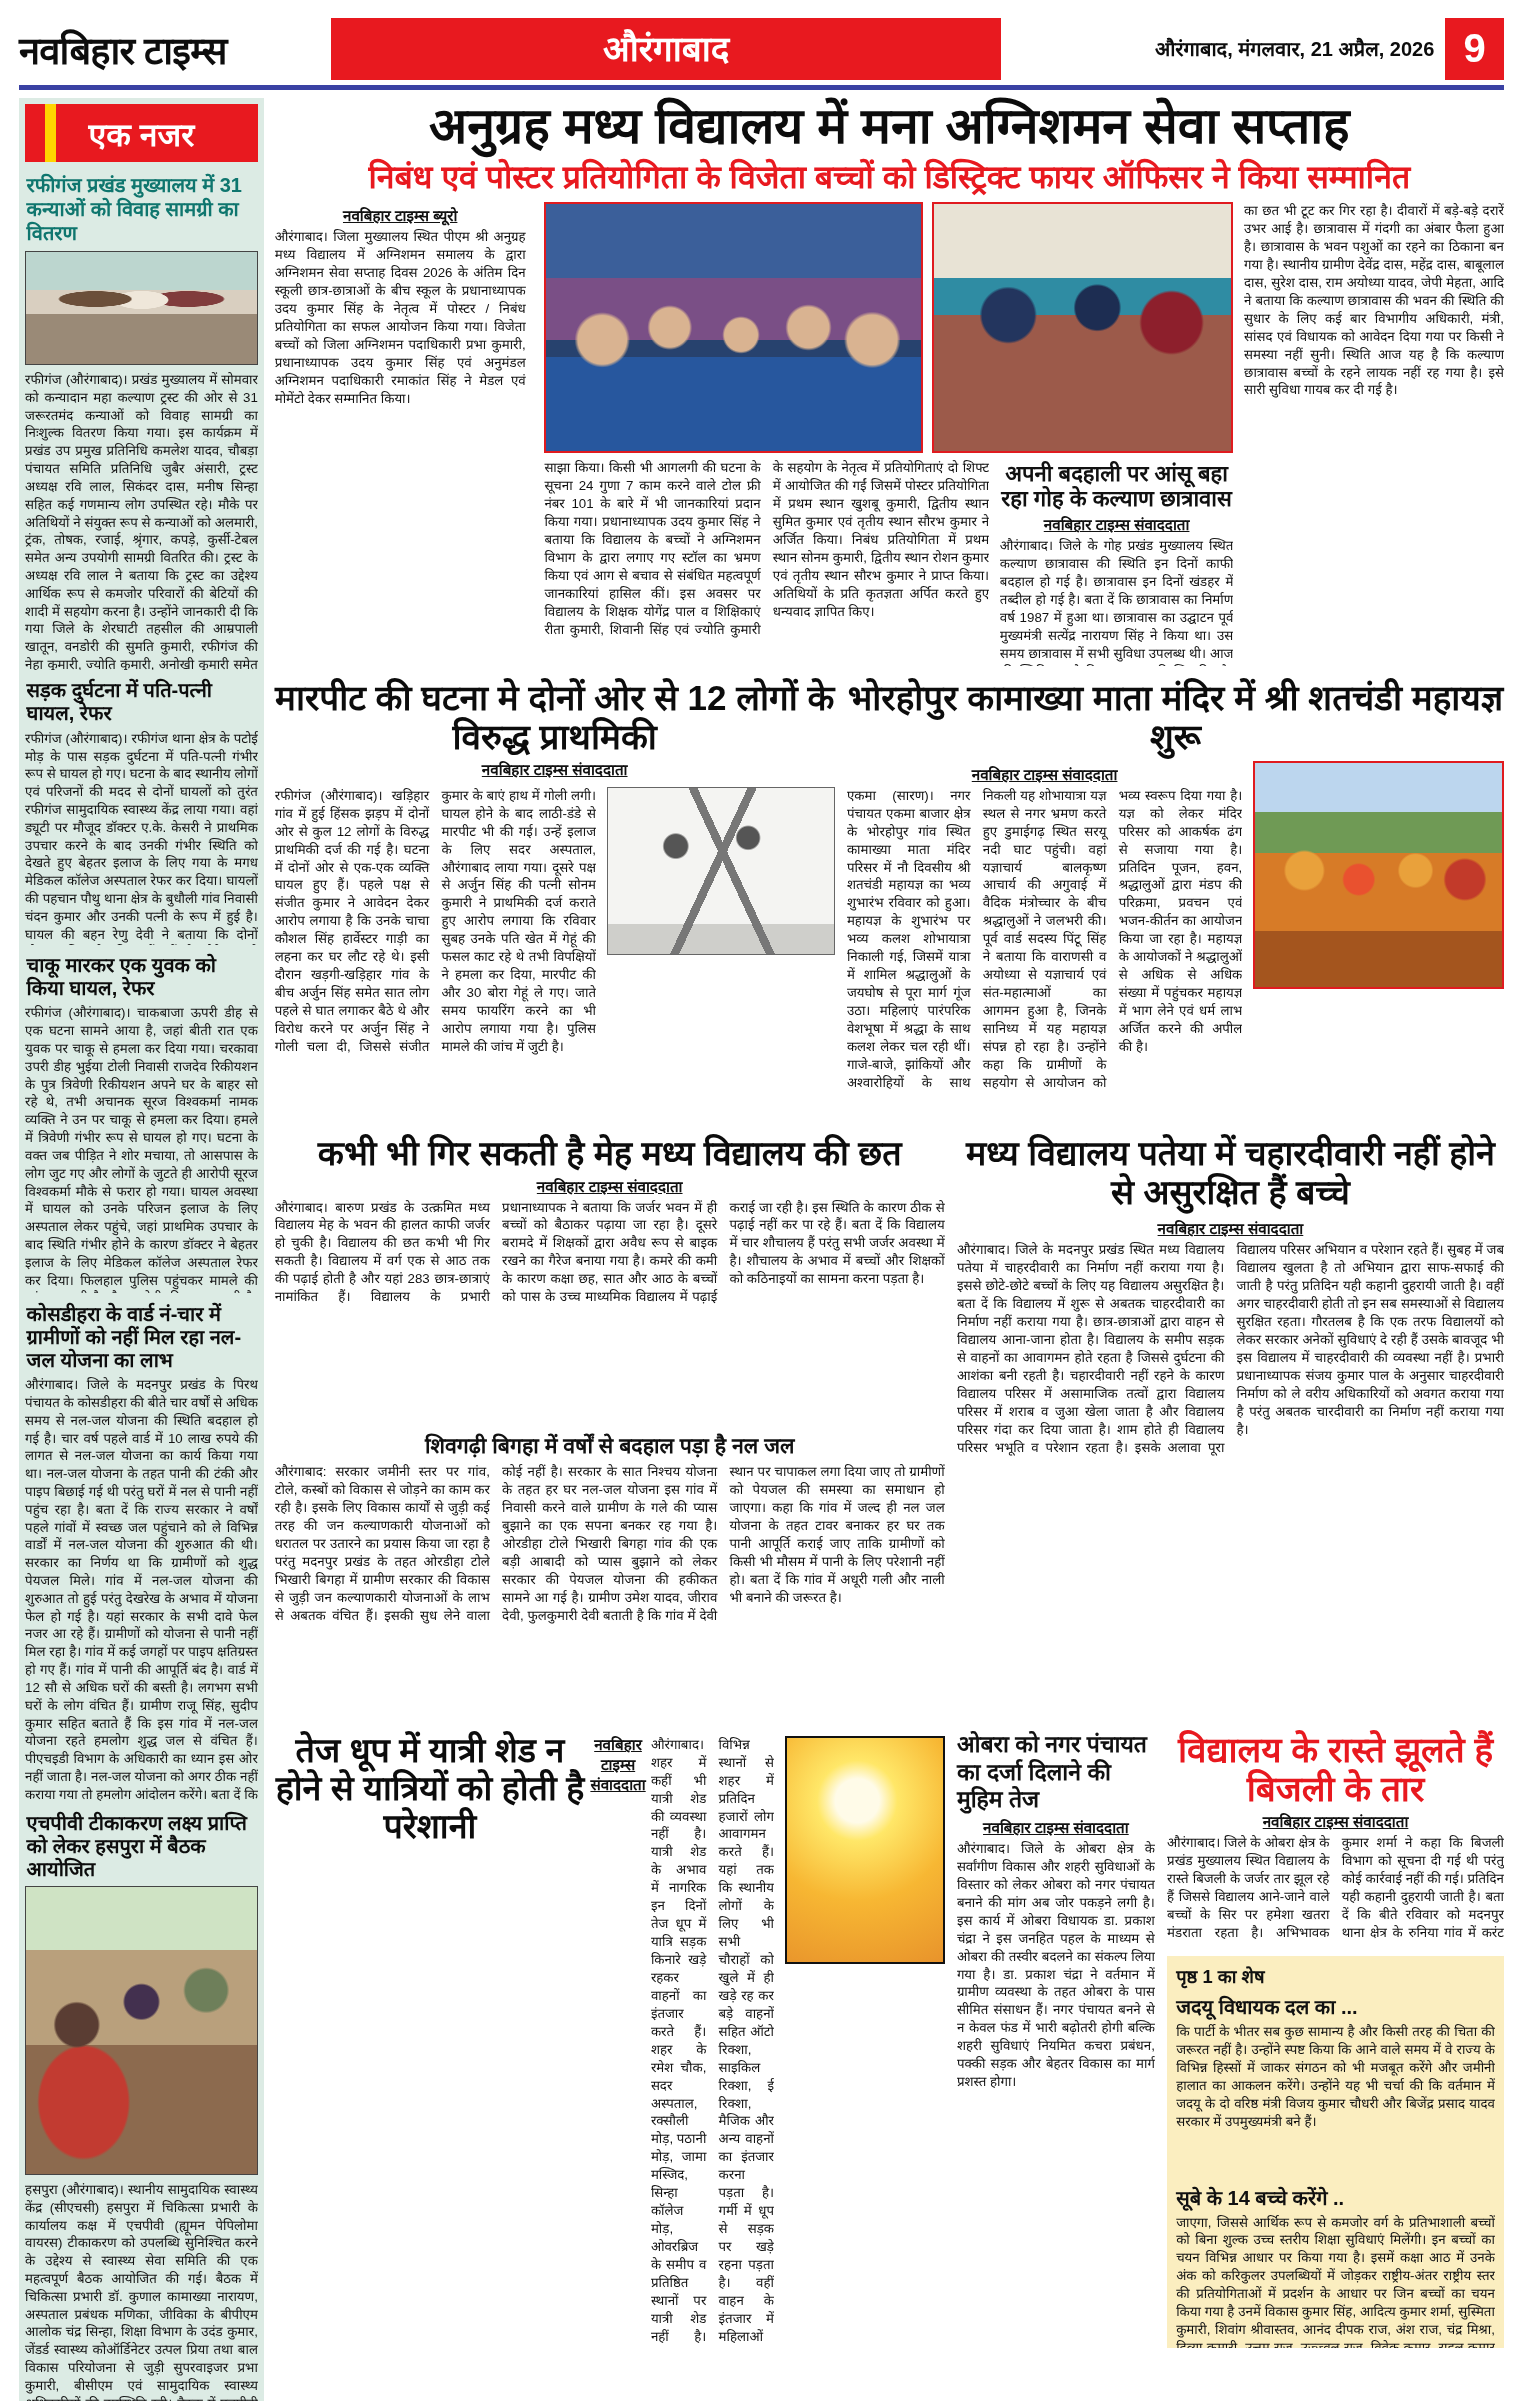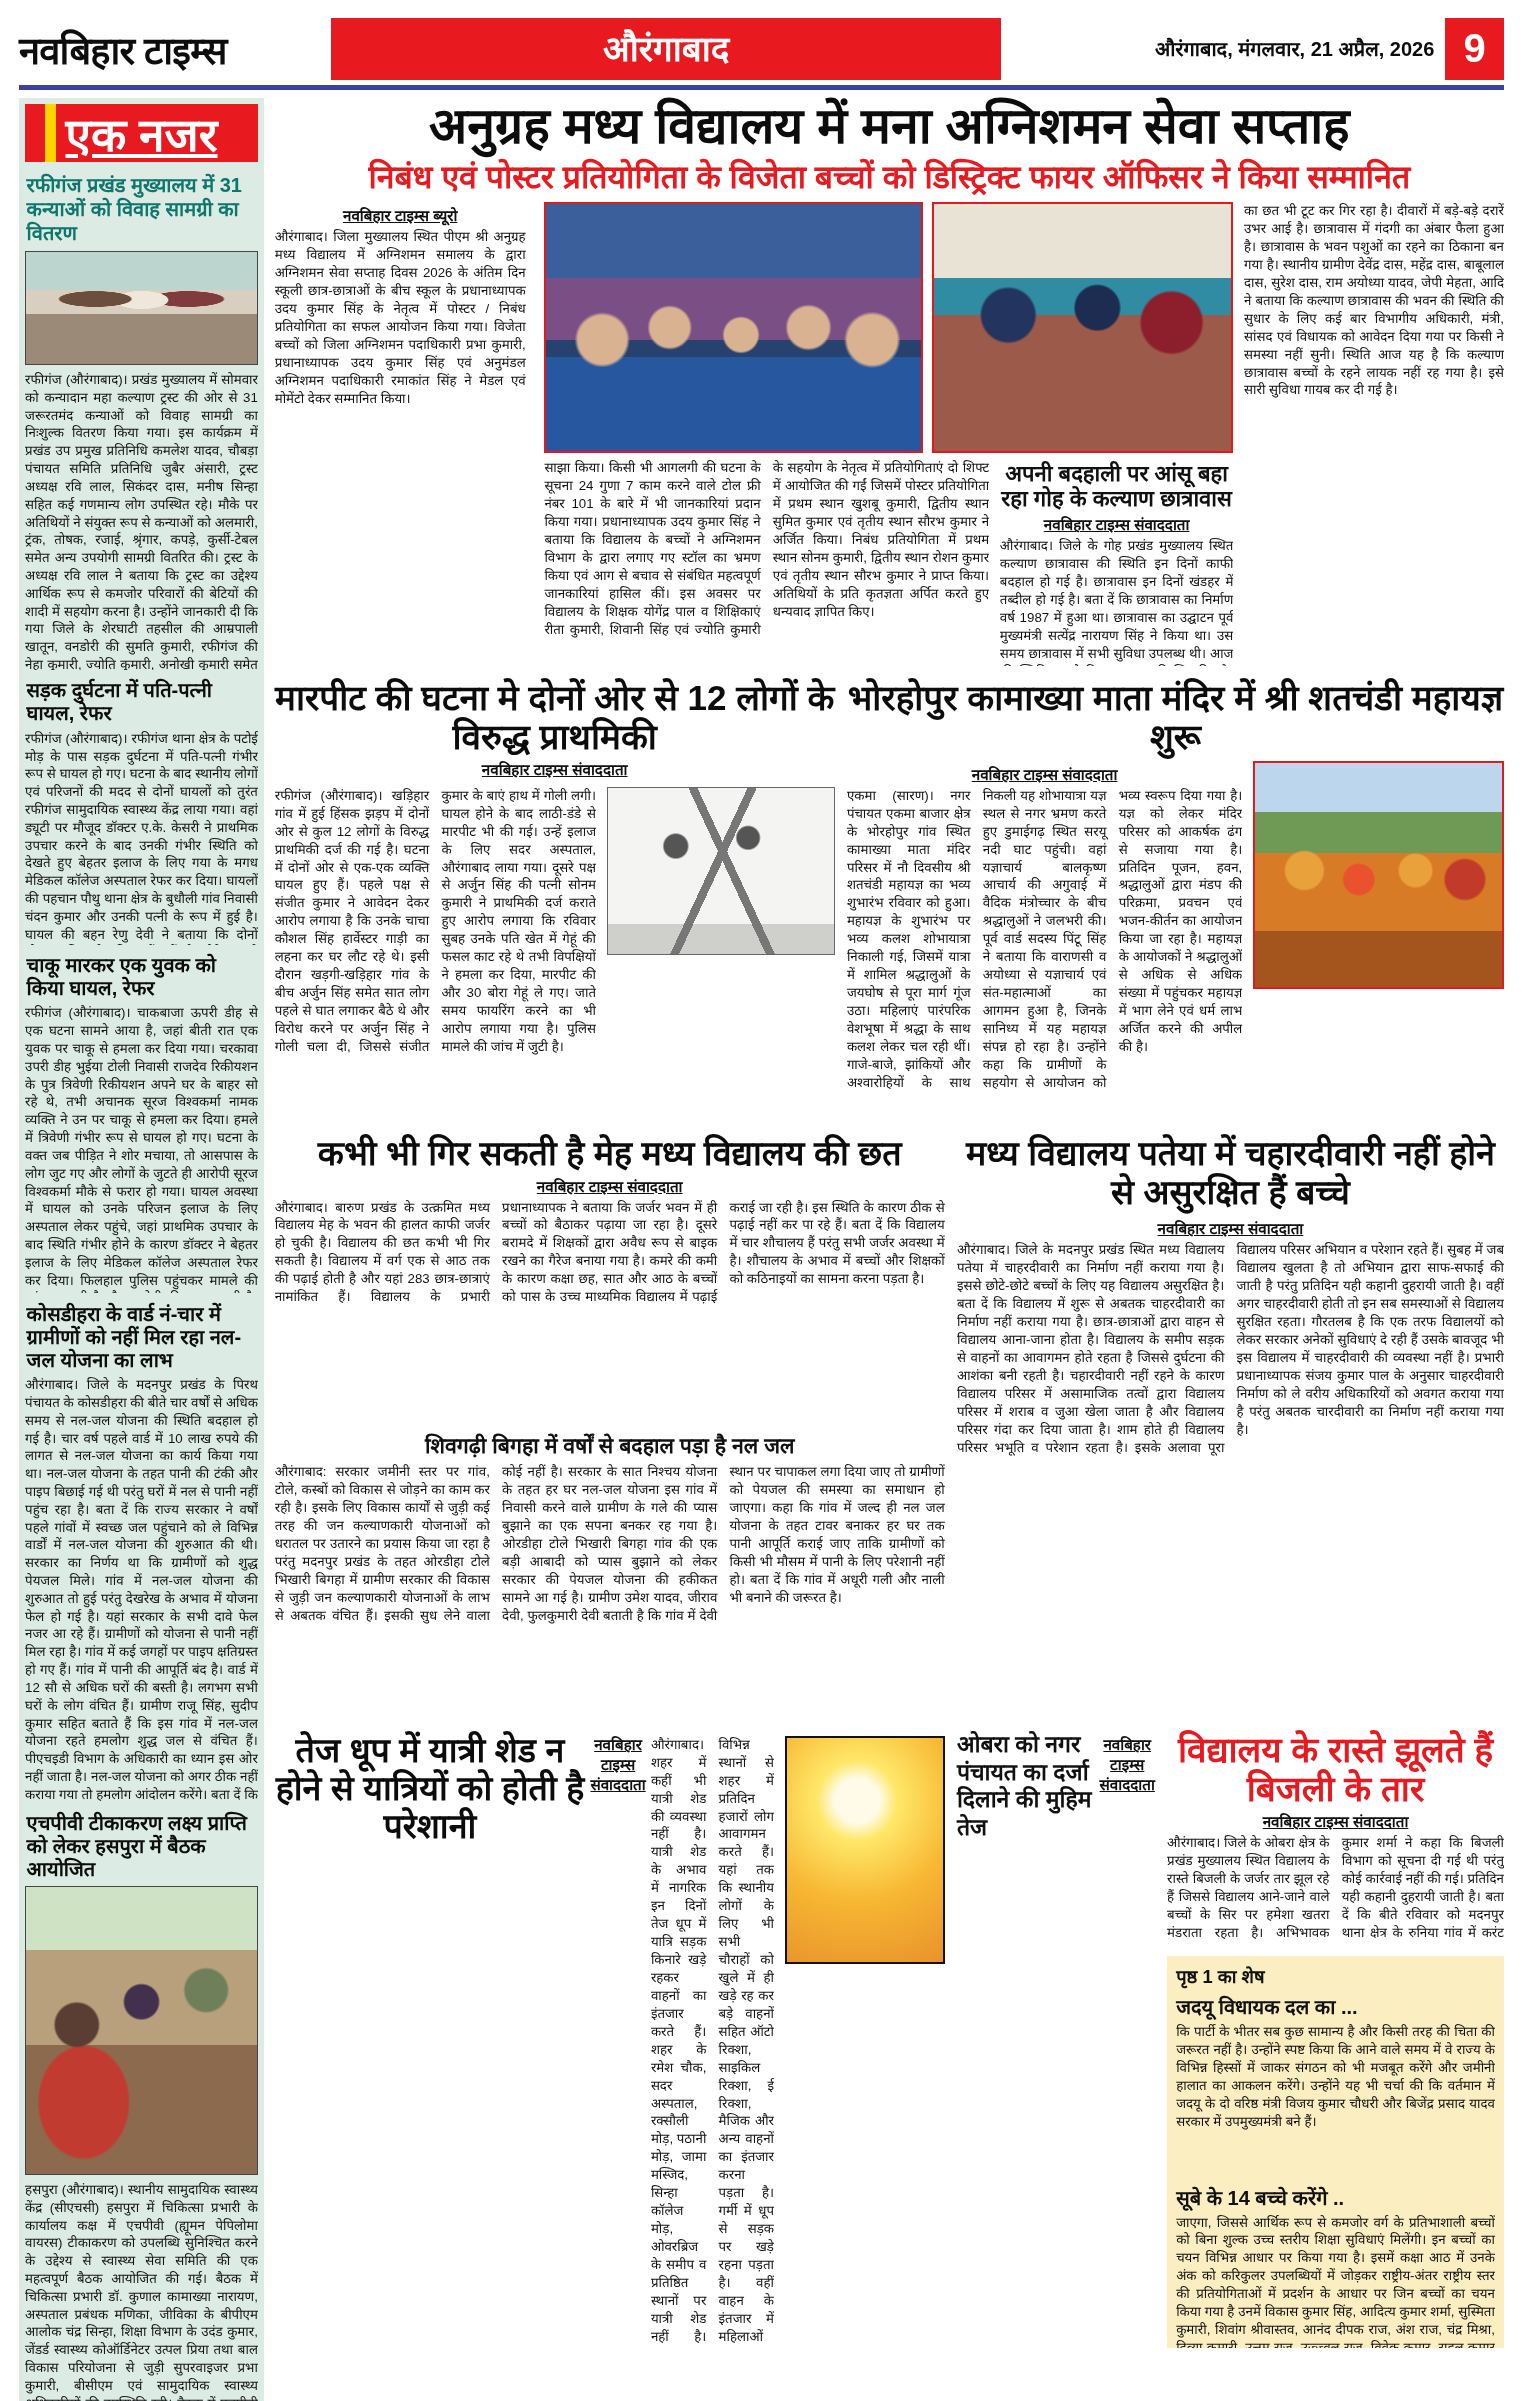--- a/index.html
+++ b/index.html
@@ -18,21 +18,21 @@
   .pagenum{width:59px;height:62px;background:#e8191f;color:#fff;font-size:40px;
     font-weight:bold;display:flex;align-items:center;justify-content:center;}
   .blue-rule{height:5.3px;background:#3a41a3;margin-top:3px;}
   
   .content{display:flex;gap:10.7px;margin-top:7.6px;}
   .sidebar{flex:0 0 245px;background:#dcebe4;padding:6.1px 6.1px 7.6px 6.1px;box-sizing:border-box;}
   .mainarea{flex:1;min-width:0;}
   
   .eknajar{position:relative;background:#e8191f;height:58px;display:flex;align-items:center;justify-content:center;}
   .eknajar .ystripe{position:absolute;left:20px;top:0;bottom:0;width:11.4px;background:#ffd400;}
-  .eknajar .lbl{color:#fff;font-size:46px;font-weight:bold;text-decoration:underline;}
+  .eknajar .lbl{color:#fff;font-size:32px;font-weight:bold;}
   .sb-h1{font-size:20px;font-weight:bold;line-height:1.2;margin:10.7px 1.5px 6.1px 1.5px;color:#0f766e;}
   .sb-sub{font-size:20px;font-weight:bold;line-height:1.15;margin:9.1px 1.5px 4.6px 1.5px;color:#0d0d0d;}
   .sb-body{font-size:13.3px;line-height:1.34;text-align:justify;overflow:hidden;color:#141414;}
   .sb-photo{width:100%;box-sizing:border-box;border:1.5px solid #444;}
   
   .byline{font-size:15.2px;font-weight:bold;text-decoration:underline;text-align:center;margin:3px 0 3px 0;}
   .body-text{font-size:13.3px;line-height:1.35;text-align:justify;overflow:hidden;color:#121212;}
   .cols-2{column-count:2;column-gap:12.2px;}
   .cols-3{column-count:3;column-gap:12.2px;}
   .np-head{font-weight:bold;color:#0c0c0c;text-align:center;line-height:1.12;}
@@ -60,21 +60,21 @@
   .midrow .txt{flex:1;min-width:0;}
   
   .lowband{display:flex;gap:12.2px;margin-top:10.7px;height:586px;}
   .low-left{flex:0 0 670px;display:flex;flex-direction:column;}
   .low-right{flex:1;display:flex;flex-direction:column;min-width:0;}
   .h2b{font-size:34px;}
   .inner-sub{font-size:21.3px;font-weight:bold;text-align:center;line-height:1.15;margin:7.6px 0 4.6px;}
   
   .botband{display:flex;gap:12.2px;margin-top:10.7px;height:617px;}
   .bot-shed{flex:0 0 670px;display:flex;flex-direction:row;}
-  .bot-obra{flex:0 0 198px;display:flex;flex-direction:row;}
+  .bot-obra{flex:0 0 198px;display:flex;flex-direction:column;}
   .bot-wires{flex:1;display:flex;flex-direction:column;min-width:0;}
   .obra-head{font-size:23px;font-weight:bold;line-height:1.2;}
   .wires-head{font-size:35px;font-weight:bold;color:#e8191f;text-align:center;line-height:1.1;}
   .cont-box{background:#fbeec0;padding:7.6px 9.1px;box-sizing:border-box;margin-top:7.6px;flex:1;overflow:hidden;}
   .cont-title{font-size:18.3px;font-weight:bold;margin-bottom:1.5px;}
   .cont-h{font-size:20px;font-weight:bold;margin:4.6px 0 3px;}
   
   .ph-wedding{height:114px;background:
     linear-gradient(180deg,#bcd6cf 0 34%,#d9cfc0 34% 55%,#9a8a77 55% 100%);}
   .ph-wedding:before{content:"";position:absolute;left:10%;top:15%;width:80%;height:45%;

